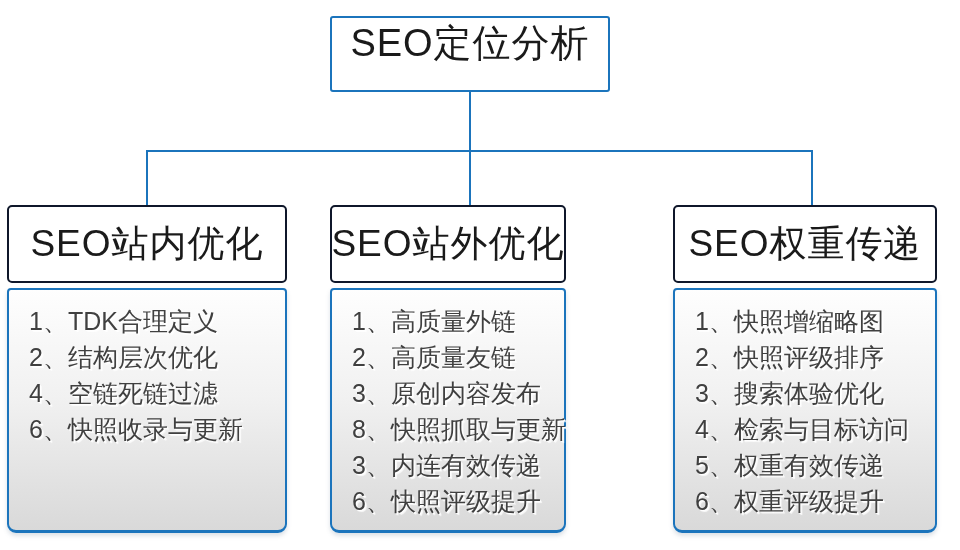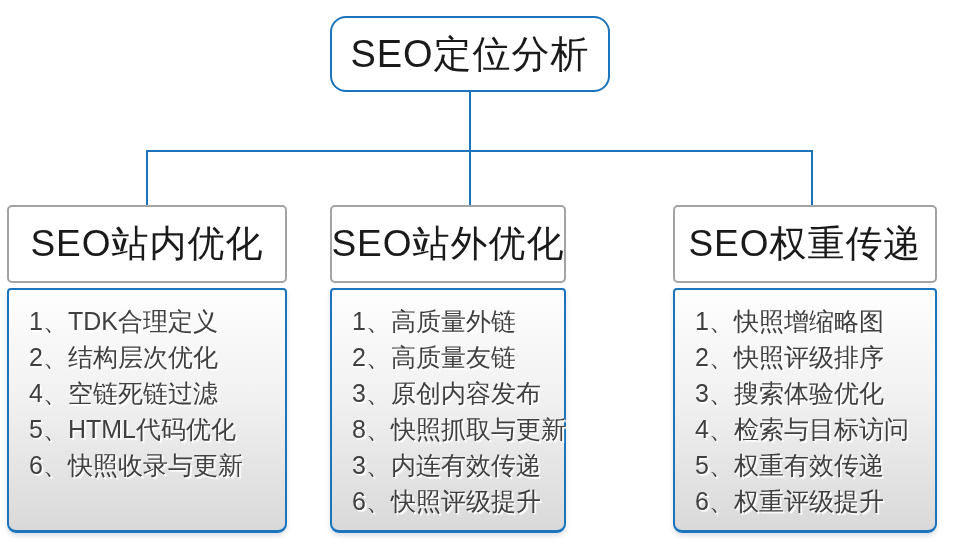--- a/index.html
+++ b/index.html
@@ -14,42 +14,42 @@
     background: #ffffff;
   }
 
   
   .root-box {
     position: absolute;
     left: 330px; top: 16px;
     width: 280px; height: 76px;
     background: #ffffff;
     border: 2px solid #1b74bc;
-    border-radius: 16px;
-    display: flex; align-items: center; justify-content: center;
+    border-radius: 3px;
+    display: flex; align-items: flex-start; justify-content: center;
     font-size: 38px;
     color: #1a1a1a;
     letter-spacing: 1px;
     white-space: nowrap;
   }
 
   
   .line { position: absolute; background: #1b74bc; }
   .line-root-v   { left: 469px; top: 92px;  width: 2px;  height: 59px; }
   .line-h        { left: 146px; top: 150px; width: 667px; height: 2px; }
   .line-drop-1   { left: 146px; top: 150px; width: 2px;  height: 56px; }
   .line-drop-2   { left: 469px; top: 150px; width: 2px;  height: 56px; }
   .line-drop-3   { left: 811px; top: 150px; width: 2px;  height: 56px; }
 
   
   .branch-header {
     position: absolute;
     top: 205px; height: 78px;
     background: #ffffff;
-    border: 2px solid #a3a3a3;
+    border: 2px solid #0f172a;
     border-radius: 5px;
     display: flex; align-items: center; justify-content: center;
     font-size: 37px;
     color: #1a1a1a;
     letter-spacing: 1px;
     white-space: nowrap;
   }
   .branch-body {
     position: absolute;
     top: 288px; height: 245px;
@@ -91,21 +91,20 @@
 
   <div class="col-1">
     <div class="branch-header">
       <span>SEO站内优化</span>
     </div>
     <div class="branch-body">
       <ul class="item-list">
         <li>1、TDK合理定义</li>
         <li>2、结构层次优化</li>
         <li>4、空链死链过滤</li>
-        <li>5、HTML代码优化</li>
         <li>6、快照收录与更新</li>
       </ul>
     </div>
   </div>
 
   <div class="col-2">
     <div class="branch-header">
       <span>SEO站外优化</span>
     </div>
     <div class="branch-body">

